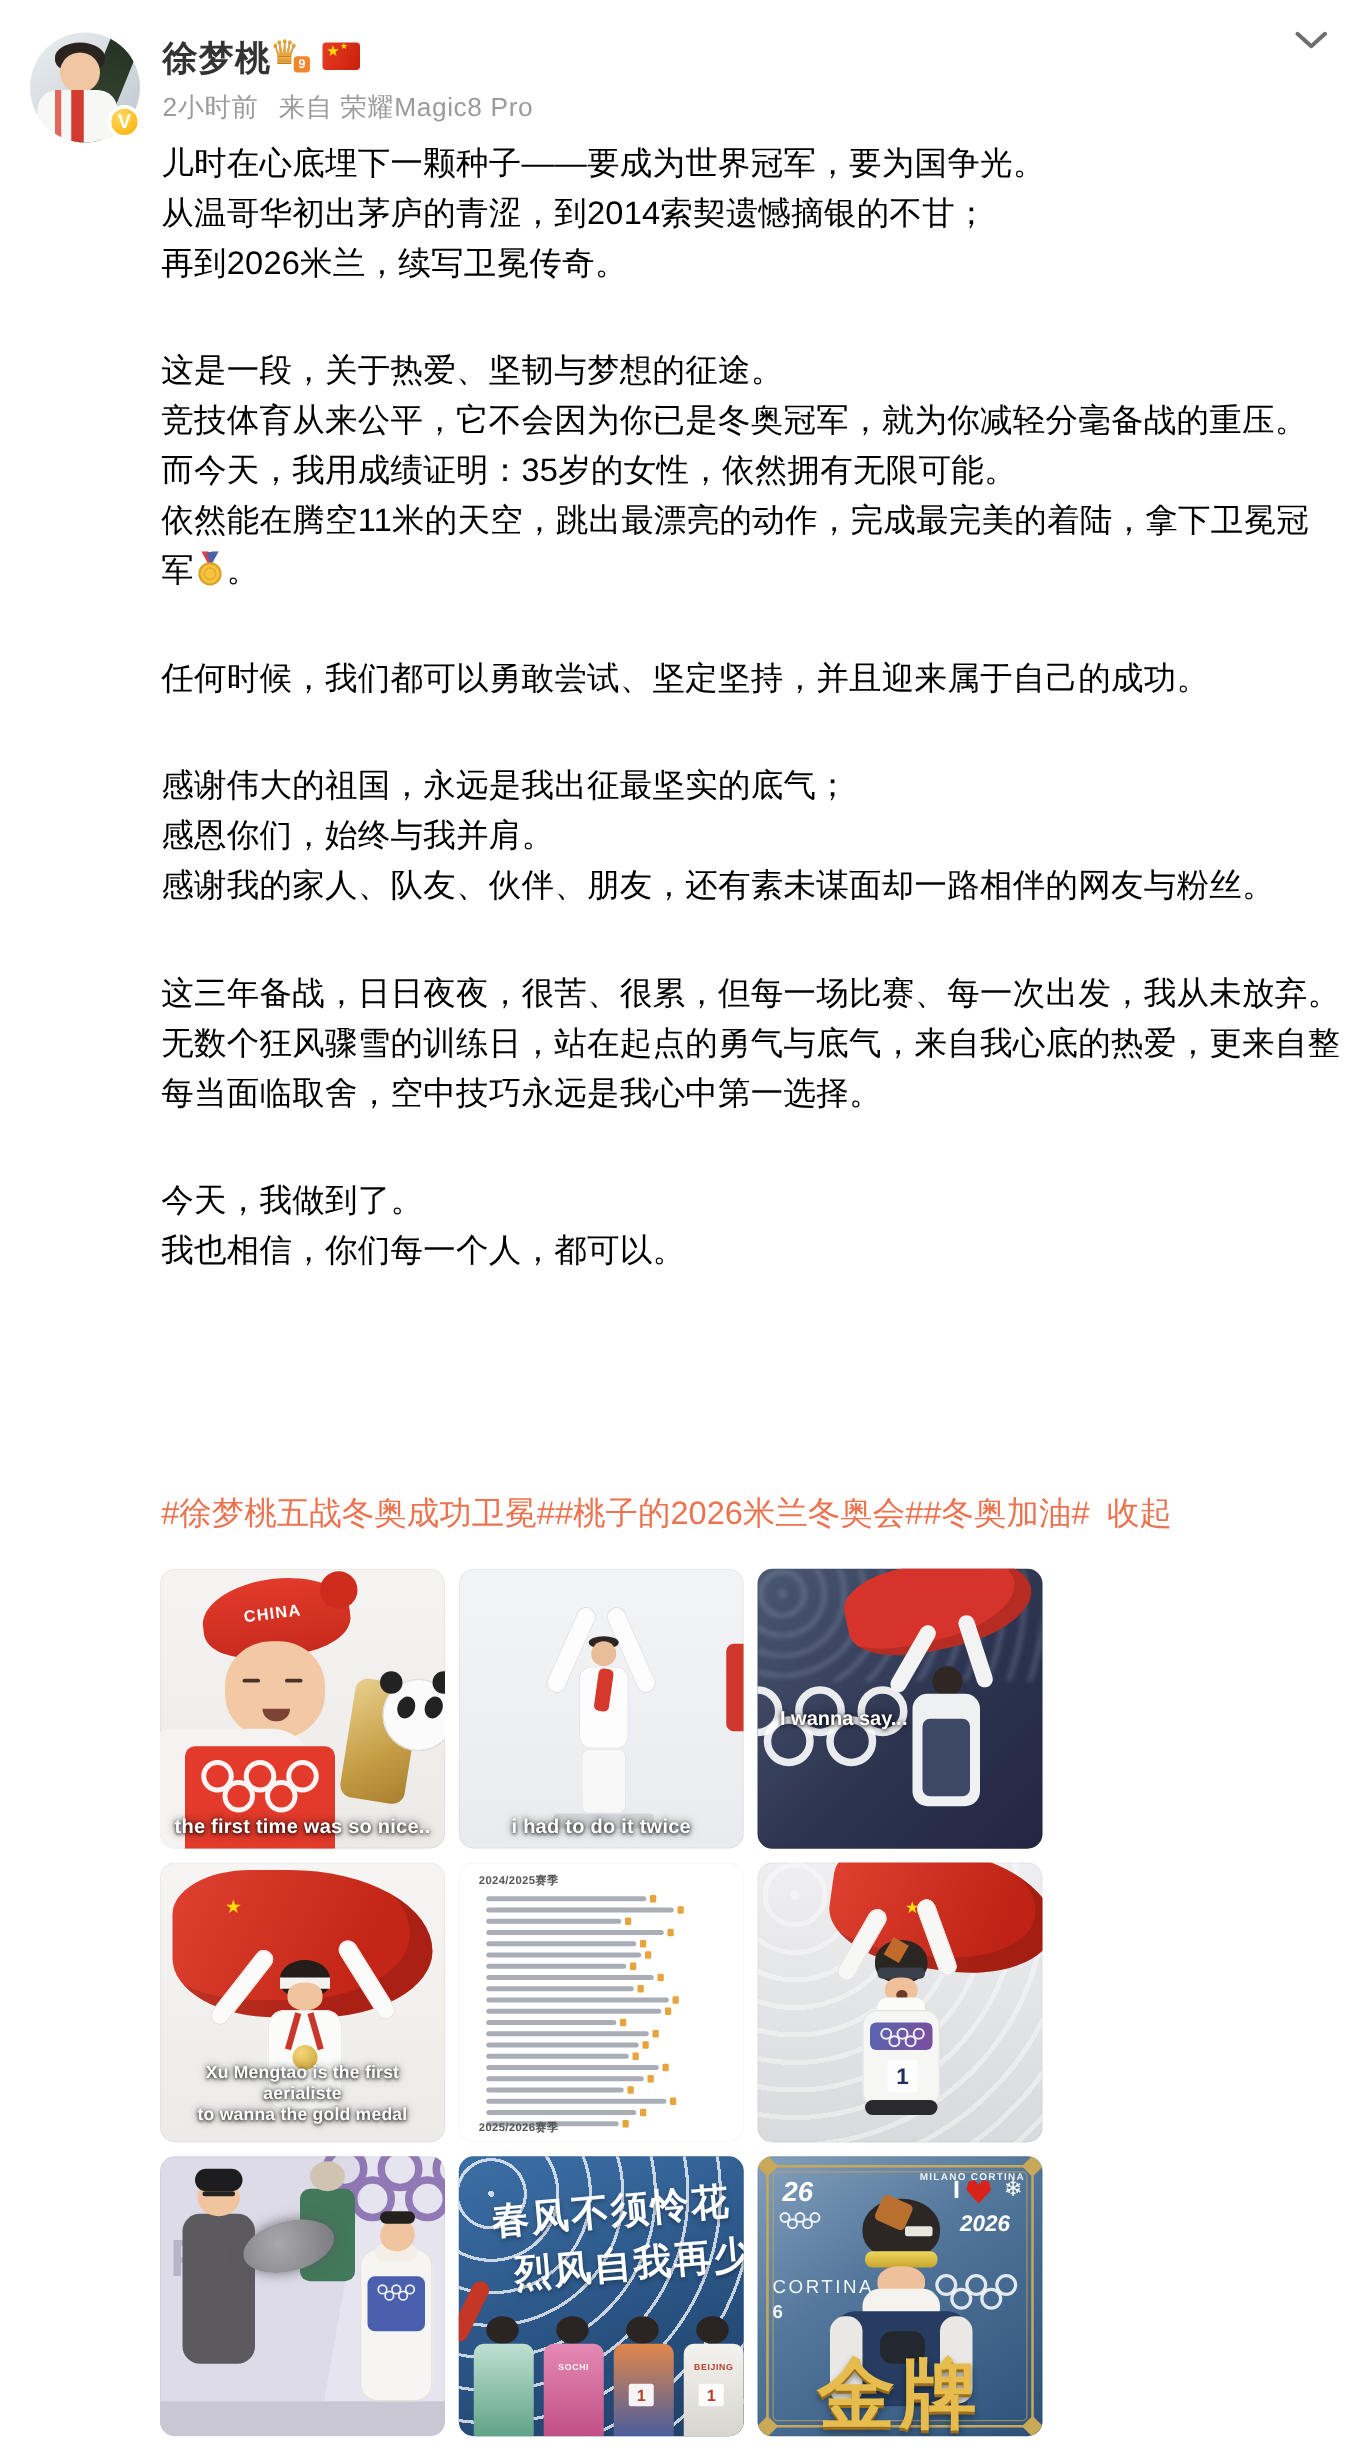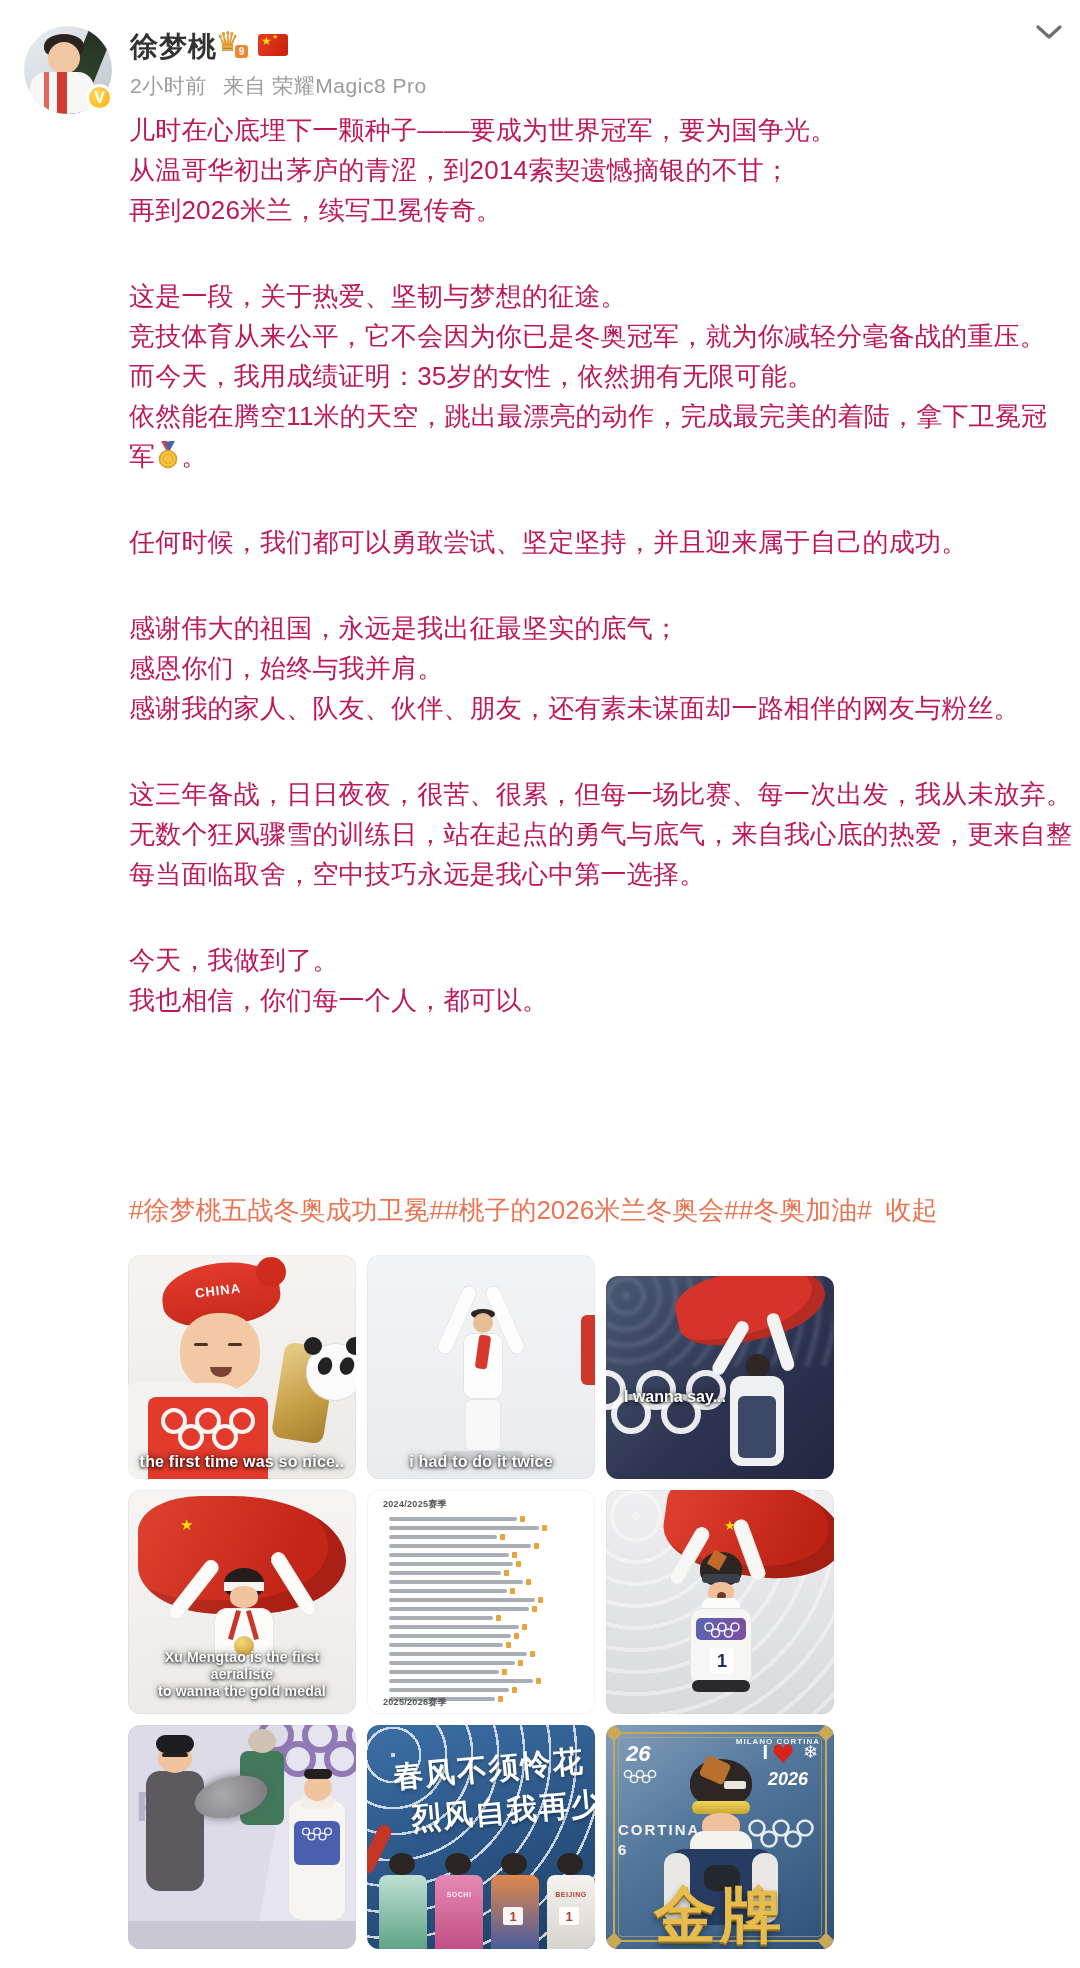--- a/index.html
+++ b/index.html
@@ -25,21 +25,21 @@
   .crown-glyph{position:absolute;left:0;top:-2px;font-size:26px;color:#e8a33c;text-shadow:0 1px 0 #c07f1e;}
   .crown-num{position:absolute;right:-2px;bottom:0px;width:13px;height:13px;border-radius:3px;background:#f2862c;
     color:#fff;font-size:10px;font-weight:700;display:flex;align-items:center;justify-content:center;}
   .flag-badge{position:absolute;left:258px;top:34px;width:30px;height:22px;border-radius:3px;
     background:linear-gradient(115deg,#e63c22,#c9200d);overflow:hidden;}
   .flag-star-big{position:absolute;left:3px;top:0px;color:#ffde00;font-size:12px;}
   .flag-star-small{position:absolute;left:14px;top:-1px;color:#ffde00;font-size:7px;}
   .timestamp{position:absolute;left:130px;top:72px;font-size:21px;color:#9b9b9b;letter-spacing:.5px;}
   .chevron{position:absolute;left:1036px;top:24px;}
   
-  .post-text{position:absolute;left:129px;top:110px;width:941px;color:#be185d;}
+  .post-text{position:absolute;left:129px;top:110px;width:941px;color:#000000;}
   .para{margin:0 0 46px 0;}
   .para:last-child{margin-bottom:0;}
   .line{font-size:26px;line-height:40px;letter-spacing:.2px;white-space:nowrap;}
   .medal{vertical-align:-4px;margin:0 1px;}
   .hashtags{position:absolute;left:129px;top:1190px;width:941px;font-size:26px;line-height:40px;color:#eb7350;white-space:nowrap;}
   .hashtags .tag{color:#eb7350;}
   .hashtags .collapse{color:#eb7350;margin-left:14px;}
   
   .grid{position:absolute;left:128px;top:1255px;display:grid;
     grid-template-columns:repeat(3,228px);grid-auto-rows:224px;gap:11px;}
@@ -70,21 +70,21 @@
   .t2-armL{left:82px;top:28px;transform:rotate(24deg);}
   .t2-armR{left:130px;top:28px;transform:rotate(-24deg);}
   .t2-head{left:106px;top:58px;width:20px;height:20px;border-radius:50%;background:#e9bd97;}
   .t2-hair{left:104px;top:54px;width:24px;height:10px;border-radius:50%;background:#2d2522;}
   .t2-body{left:96px;top:78px;width:40px;height:66px;border-radius:10px;background:#fdfdfd;box-shadow:0 0 0 1px #e4e4e6 inset;}
   .t2-red{left:110px;top:80px;width:12px;height:34px;background:#d6392b;border-radius:4px;transform:rotate(8deg);}
   .t2-legs{left:98px;top:144px;width:36px;height:52px;background:#f8f8f8;border-radius:6px;box-shadow:0 0 0 1px #e6e6e8 inset;}
   .t2-podium{left:76px;top:196px;width:80px;height:12px;background:#d4d6d9;border-radius:3px;}
   .t2-right{left:214px;top:60px;width:14px;height:70px;background:#cf372a;border-radius:6px 0 0 6px;}
   
-  .t3{background:linear-gradient(135deg,#4b5873 0%,#2d3450 55%,#222741 100%);margin-top:21px;}
+  .t3{background:linear-gradient(135deg,#4b5873 0%,#2d3450 55%,#222741 100%);}
   .t3-crowd{left:0;top:0;width:228px;height:90px;
     background:repeating-radial-gradient(circle at 20px 20px,rgba(160,175,200,.35) 0 3px,transparent 3px 16px);filter:blur(2px);}
   .t3-flag{left:70px;top:-6px;width:150px;height:70px;background:#d6342a;border-radius:40% 60% 55% 45%;transform:rotate(-12deg);box-shadow:inset -12px -8px 0 rgba(0,0,0,.15);}
   .t3-armL,.t3-armR{width:13px;height:60px;border-radius:7px;background:#f3f3f3;}
   .t3-armL{left:118px;top:42px;transform:rotate(30deg);}
   .t3-armR{left:168px;top:36px;transform:rotate(-18deg);}
   .t3-head{left:140px;top:78px;width:24px;height:24px;border-radius:50%;background:#2e2723;}
   .t3-body{left:124px;top:100px;width:54px;height:90px;border-radius:12px;background:#eef0f2;}
   .t3-vest{left:132px;top:120px;width:38px;height:62px;border-radius:6px;background:#3d4766;}
   .t3-cap{position:absolute;left:18px;top:112px;font-weight:800;font-size:16px;color:#fff;
@@ -169,21 +169,21 @@
   .t9-frame{position:absolute;inset:7px;border:2px solid #c9a858;border-radius:6px;}
   .t9-frame2{position:absolute;inset:12px;border:1px solid rgba(201,168,88,.65);border-radius:4px;}
   .t9-corner{position:absolute;width:12px;height:12px;background:#c9a858;transform:rotate(45deg);}
   .t9-26{position:absolute;left:20px;top:16px;color:#fff;font-weight:800;font-size:22px;font-style:italic;}
   .t9-milano{position:absolute;right:14px;top:12px;color:#fff;font-size:8px;font-weight:700;letter-spacing:1px;opacity:.9;}
   .t9-2026{position:absolute;right:26px;top:44px;color:#fff;font-weight:800;font-size:18px;font-style:italic;}
   .t9-heart{position:absolute;right:40px;top:18px;width:22px;height:20px;background:#d8231d;
     clip-path:polygon(50% 100%,5% 45%,12% 12%,35% 5%,50% 25%,65% 5%,88% 12%,95% 45%);}
   .t9-i{position:absolute;right:66px;top:16px;color:#fff;font-weight:800;font-size:20px;}
   .t9-flake{position:absolute;right:16px;top:16px;color:#fff;font-size:18px;}
-  .t9-cortina{position:absolute;left:12px;top:96px;color:rgba(255,255,255,.92);font-weight:700;font-size:15px;letter-spacing:2px;}
+  .t9-cortina{position:absolute;left:12px;top:96px;color:rgba(255,255,255,.92);font-weight:400;font-size:15px;letter-spacing:2px;}
   .t9-six{position:absolute;left:12px;top:116px;color:rgba(255,255,255,.92);font-weight:700;font-size:15px;}
   .t9-helmet{left:84px;top:34px;width:62px;height:48px;border-radius:50% 50% 44% 44%;background:#2c2724;overflow:hidden;}
   .t9-helmstreak{left:96px;top:34px;width:26px;height:22px;background:#b96f2e;transform:rotate(24deg);border-radius:4px;}
   .t9-helmlabel{left:118px;top:56px;width:22px;height:8px;background:#e9e6df;border-radius:2px;}
   .t9-goggle{left:86px;top:76px;width:58px;height:13px;border-radius:6px;background:linear-gradient(#efd65c,#c9a62f);}
   .t9-face{left:96px;top:88px;width:38px;height:26px;border-radius:45%;background:#eec09b;}
   .t9-gaiter{left:84px;top:106px;width:62px;height:30px;border-radius:14px;background:#f5f3ee;}
   .t9-torso{left:62px;top:124px;width:106px;height:76px;border-radius:16px 16px 0 0;background:#263c60;}
   .t9-sleeveL{left:58px;top:128px;width:26px;height:70px;border-radius:12px;background:#e9e8e4;}
   .t9-sleeveR{left:146px;top:128px;width:26px;height:70px;border-radius:12px;background:#e9e8e4;}

